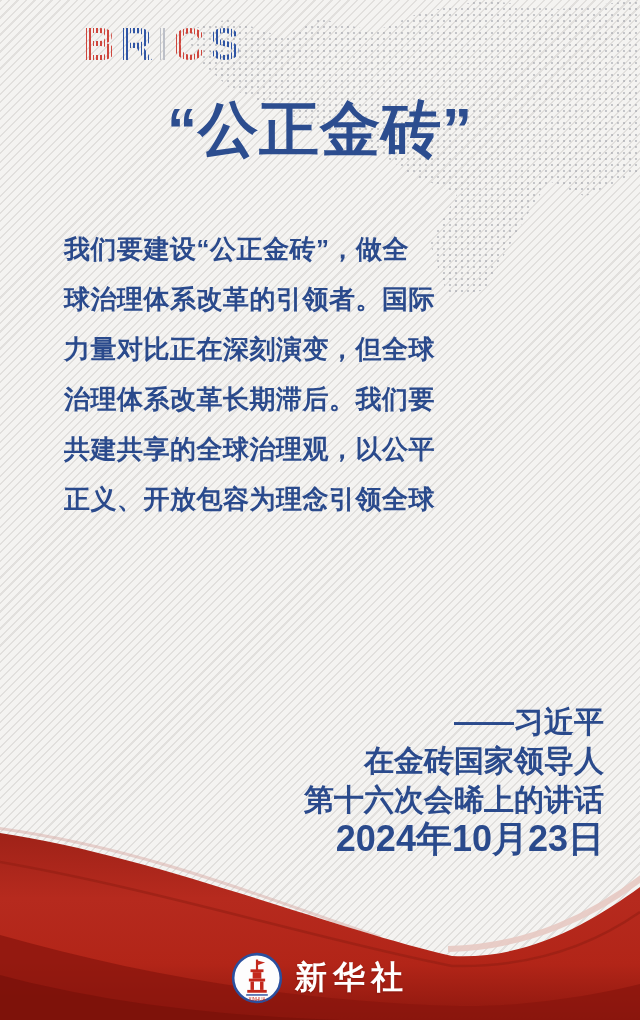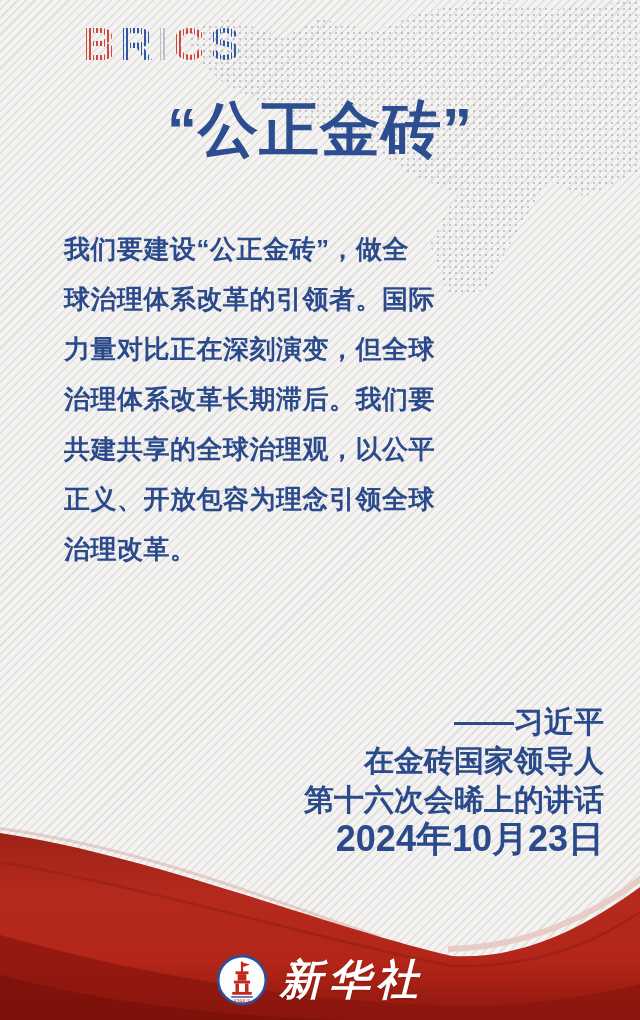--- a/index.html
+++ b/index.html
@@ -63,21 +63,21 @@
   .attr-date{font-size:36px;}
 
   .wave{position:absolute;left:0;bottom:0;width:640px;height:250px;display:block;}
 
   .xinhua{
     position:absolute;left:50%;top:952px;transform:translateX(-50%);
     display:flex;align-items:center;gap:12px;z-index:3;
   }
   .xinhua-emblem{width:52px;height:52px;display:block;}
   .xinhua-wordmark{
-    color:#ffffff;font-size:42px;font-weight:700;font-style:italic;
+    color:#ffffff;font-size:32px;font-weight:700;
     letter-spacing:6px;white-space:nowrap;
     font-family:"Liberation Serif", serif;
     text-shadow:0 1px 2px rgba(90,10,5,.35);
   }
 </style>
 </head>
 <body>
 
 <div class="page">
 
@@ -89,21 +89,20 @@
 
   <h1 class="title">“公正金砖”</h1>
 
   <div class="body-text">
     <div class="body-line">我们要建设“公正金砖”，做全</div>
     <div class="body-line">球治理体系改革的引领者。国际</div>
     <div class="body-line">力量对比正在深刻演变，但全球</div>
     <div class="body-line">治理体系改革长期滞后。我们要</div>
     <div class="body-line">共建共享的全球治理观，以公平</div>
     <div class="body-line">正义、开放包容为理念引领全球</div>
-    <div class="body-line">治理改革。</div>
   </div>
 
   <div class="attribution">
     <div class="attr-line">——习近平</div>
     <div class="attr-line">在金砖国家领导人</div>
     <div class="attr-line">第十六次会晞上的讲话</div>
     <div class="attr-line attr-date">2024年10月23日</div>
   </div>
 
   <svg class="wave" viewBox="0 0 640 250" preserveAspectRatio="none" aria-hidden="true">

